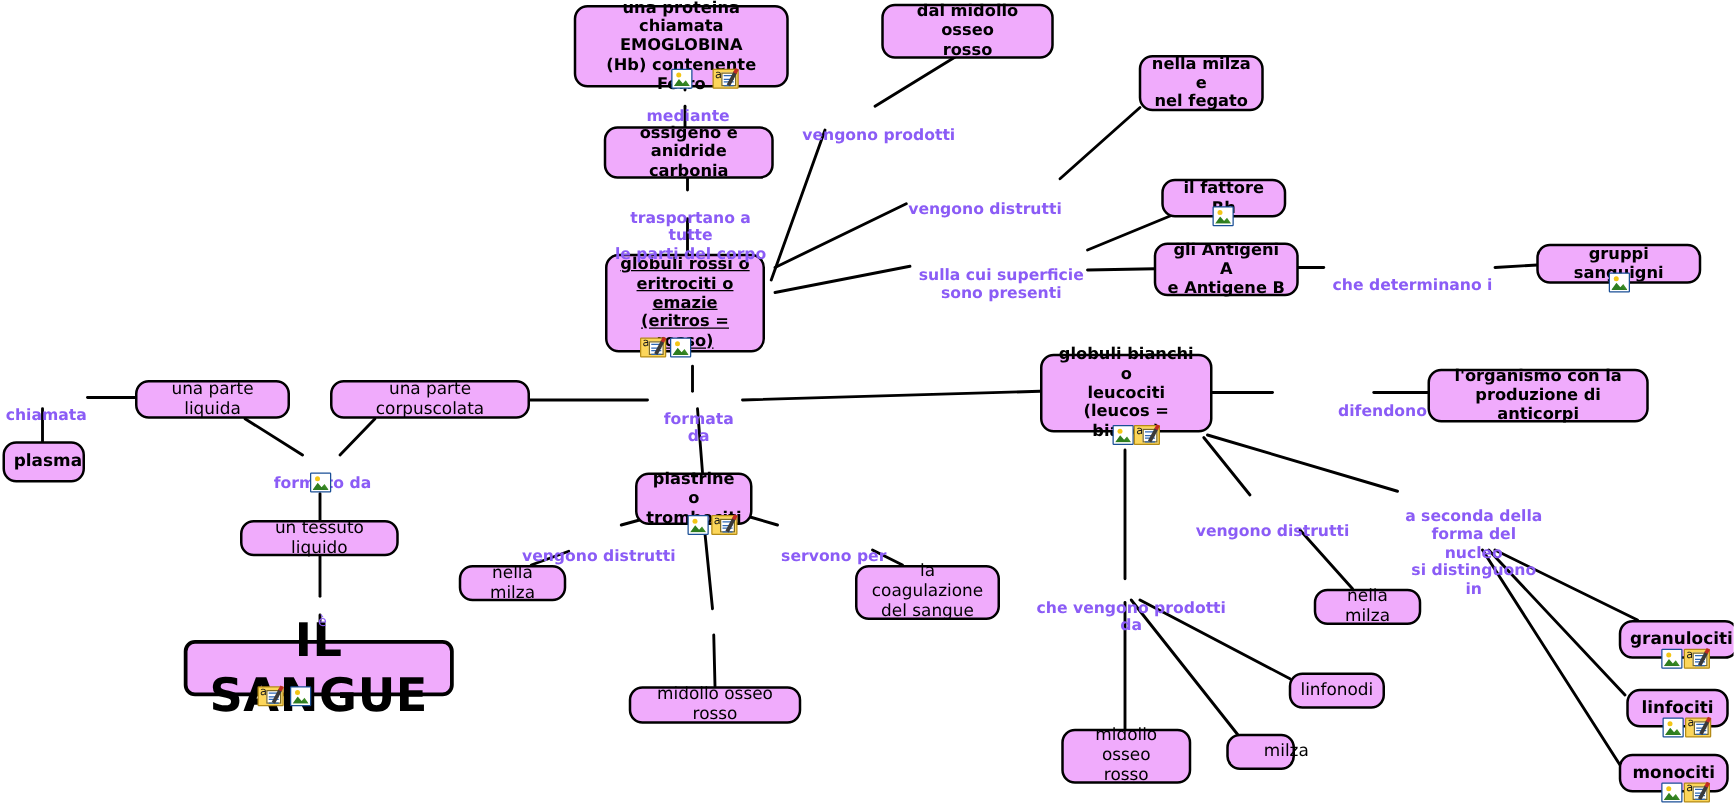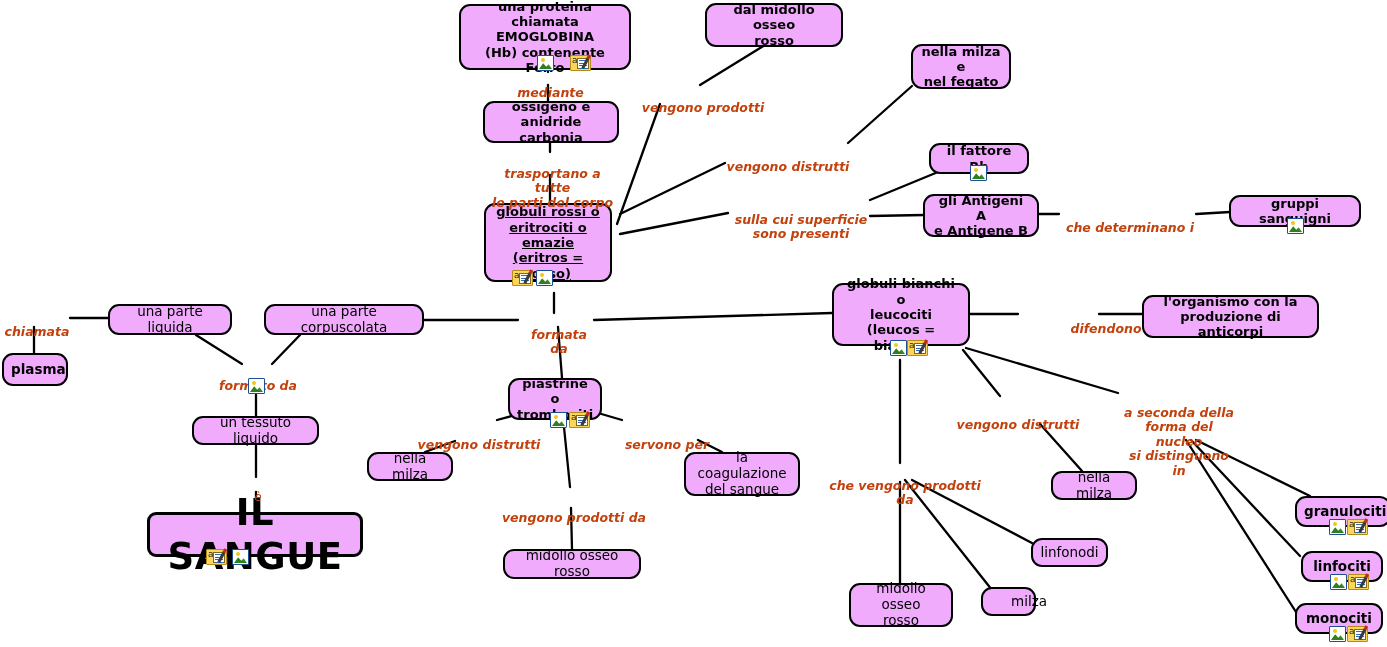--- a/index.html
+++ b/index.html
@@ -48,28 +48,27 @@
   .node.light .lbl { font-weight: normal; }
   .fs13 .lbl { font-size: 13px; }
   .fs14 .lbl { font-size: 13.5px; }
   .fs-big .lbl { font-size: 37px; font-weight: bold; letter-spacing: 0.5px; }
 
   
   .link-label {
     position: absolute;
     font-size: 12.5px;
     font-weight: bold;
-    color: #c2410c;
+    color: #8b5cf6;
     text-align: center;
     line-height: 1.16;
     white-space: pre-line;
     background: transparent;
     z-index: 6;
     padding: 0 2px;
-    font-style: italic;
   }
   .link-label.small { font-size: 11.5px; font-weight: normal; }
 
   
   .badges {
     position: absolute;
     display: flex;
     gap: 0px;
     align-items: flex-end;
     z-index: 9;
@@ -556,21 +555,18 @@
   </div>
 
   <div class="link-label" style="left:415px; top:423px; width:124px;">
     <span>vengono distrutti</span>
   </div>
 
   <div class="link-label" style="left:620px; top:423px; width:90px;">
     <span>servono per</span>
   </div>
 
-  <div class="link-label" style="left:498px; top:496px; width:148px;">
-    <span>vengono prodotti da</span>
-  </div>
 
   <div class="link-label" style="left:818px; top:464px; width:170px;">
     <span>che vengono prodotti da</span>
   </div>
 
 </div>
 
 </body></html>

